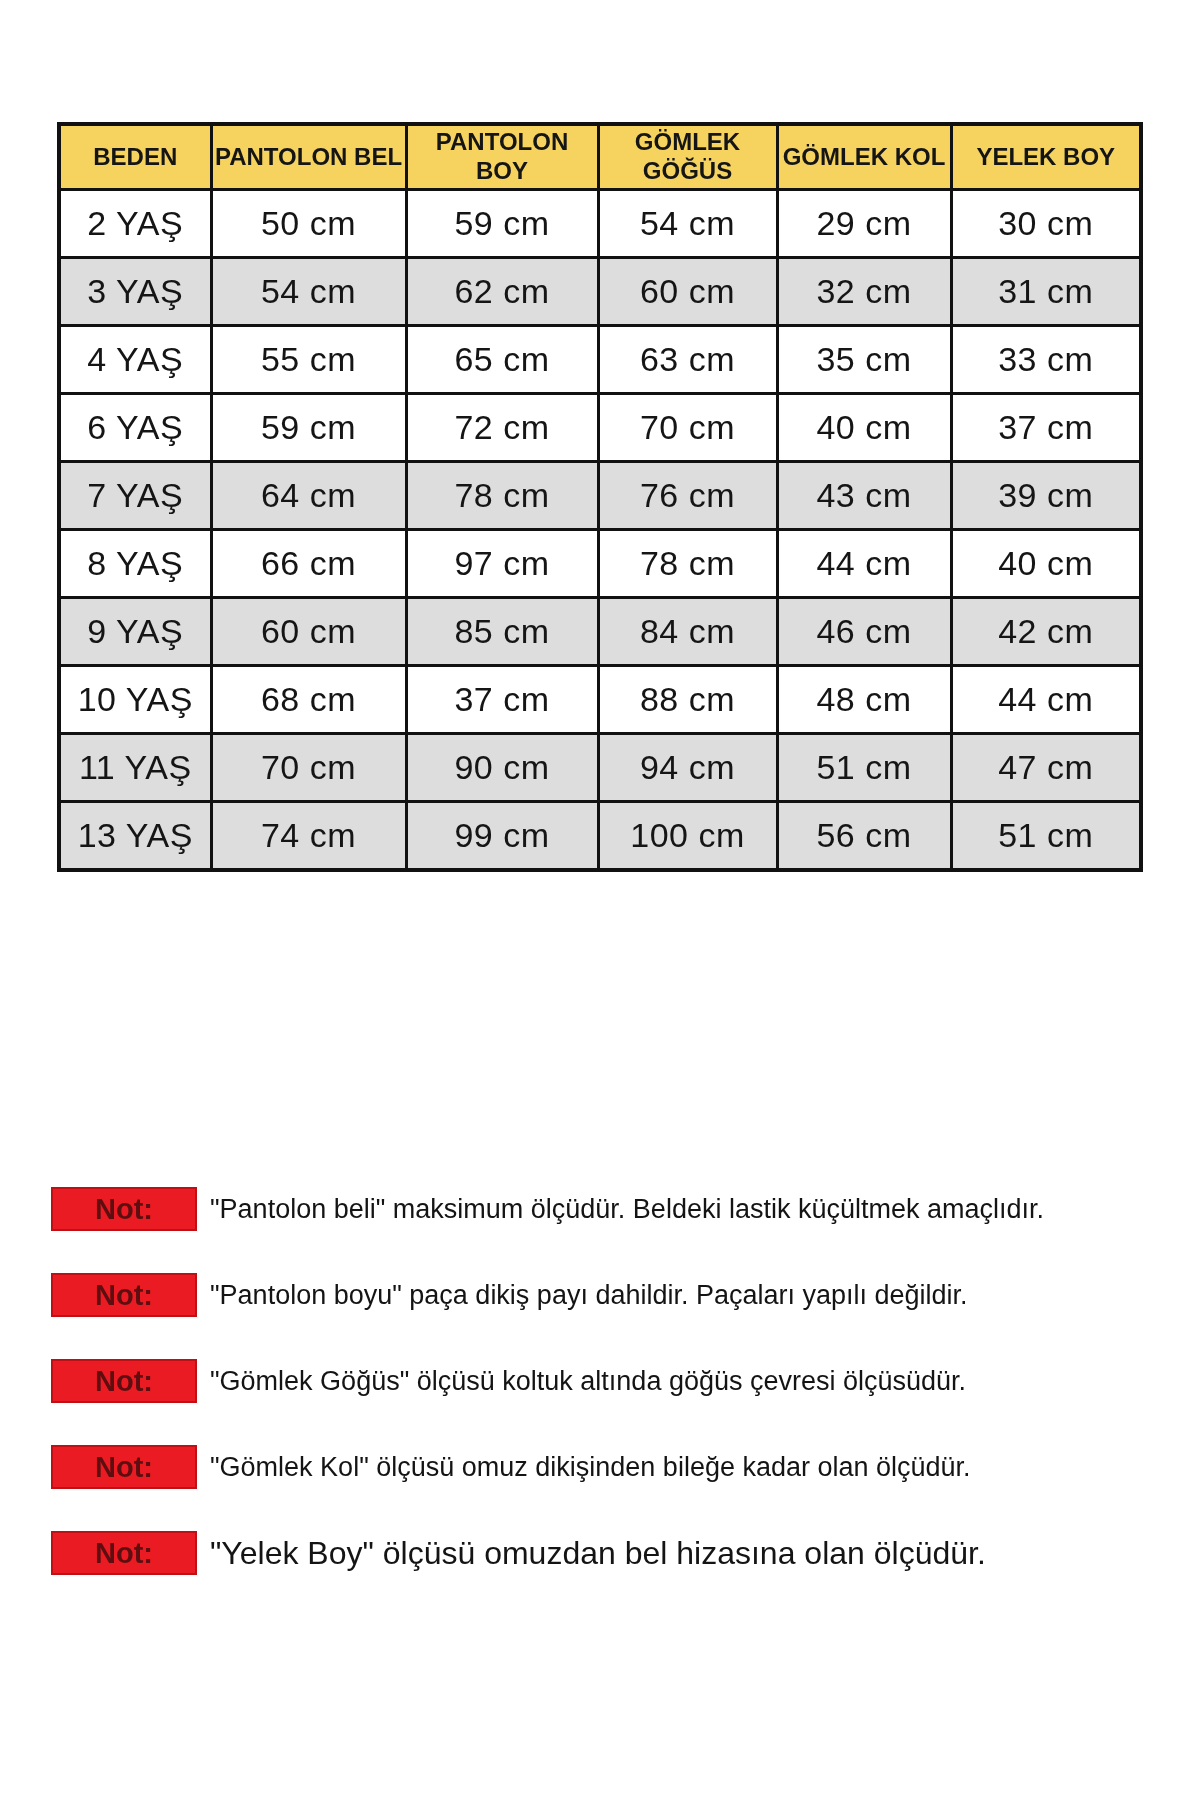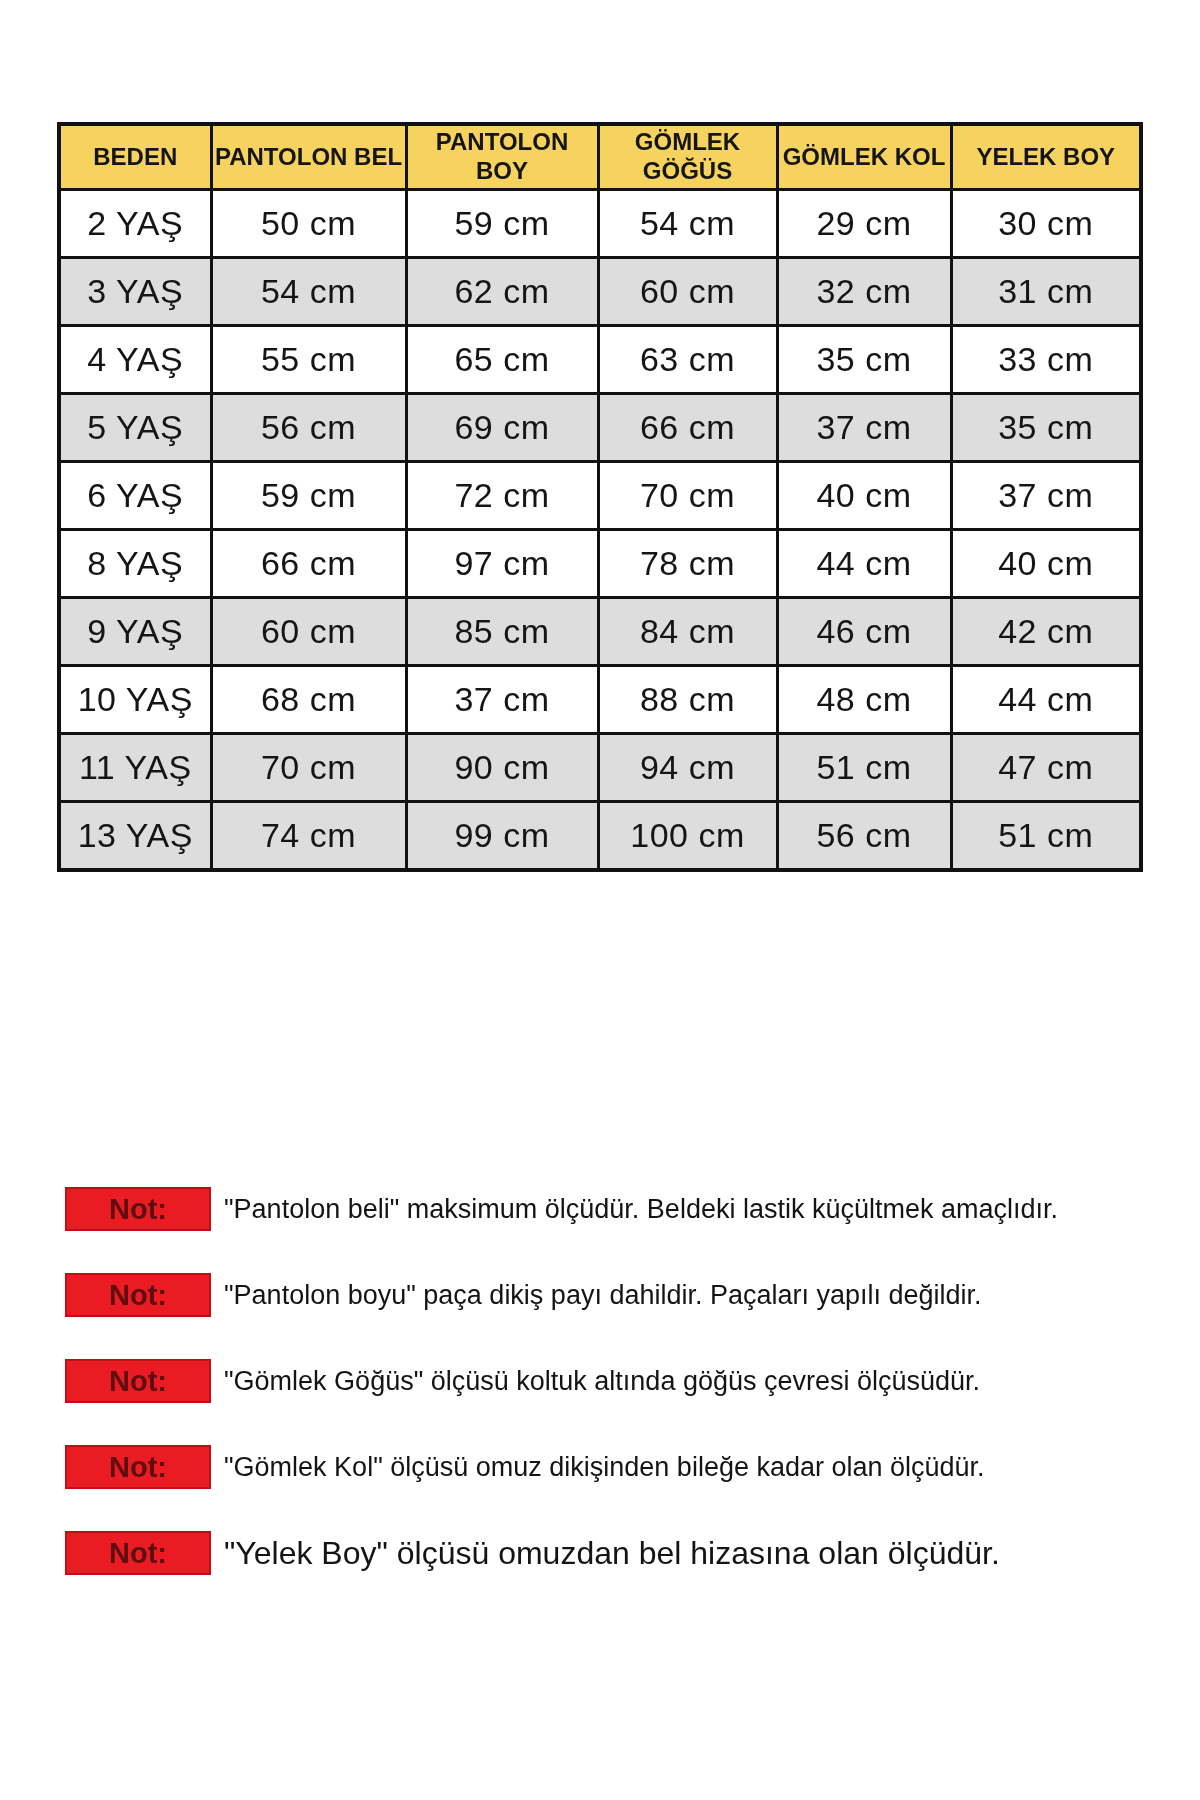--- a/index.html
+++ b/index.html
@@ -46,21 +46,21 @@
     font-weight: 400;
     height: 63px;
     background: #ffffff;
     letter-spacing: 0.5px;
   }
   table.size-table tr.gray td {
     background: var(--row-gray, #DDDDDD);
   }
   .notes {
     position: absolute;
-    left: 65px;
+    left: 51px;
     top: 1186px;
     width: 1100px;
   }
   .note {
     display: flex;
     align-items: center;
     height: 46px;
     margin-bottom: 40px;
   }
   .note-badge {
@@ -130,36 +130,36 @@
           <td>31 cm</td>
         </tr>
         <tr>
           <td>4 YAŞ</td>
           <td>55 cm</td>
           <td>65 cm</td>
           <td>63 cm</td>
           <td>35 cm</td>
           <td>33 cm</td>
         </tr>
-        <tr class="gray">
-          <td>5 YAŞ</td>
-          <td>56 cm</td>
-          <td>69 cm</td>
-          <td>66 cm</td>
-          <td>37 cm</td>
-          <td>35 cm</td>
-        </tr>
         <tr>
           <td>6 YAŞ</td>
           <td>59 cm</td>
           <td>72 cm</td>
           <td>70 cm</td>
           <td>40 cm</td>
           <td>37 cm</td>
         </tr>
+        <tr class="gray">
+          <td>7 YAŞ</td>
+          <td>64 cm</td>
+          <td>78 cm</td>
+          <td>76 cm</td>
+          <td>43 cm</td>
+          <td>39 cm</td>
+        </tr>
         <tr>
           <td>8 YAŞ</td>
           <td>66 cm</td>
           <td>97 cm</td>
           <td>78 cm</td>
           <td>44 cm</td>
           <td>40 cm</td>
         </tr>
         <tr class="gray">
           <td>9 YAŞ</td>

